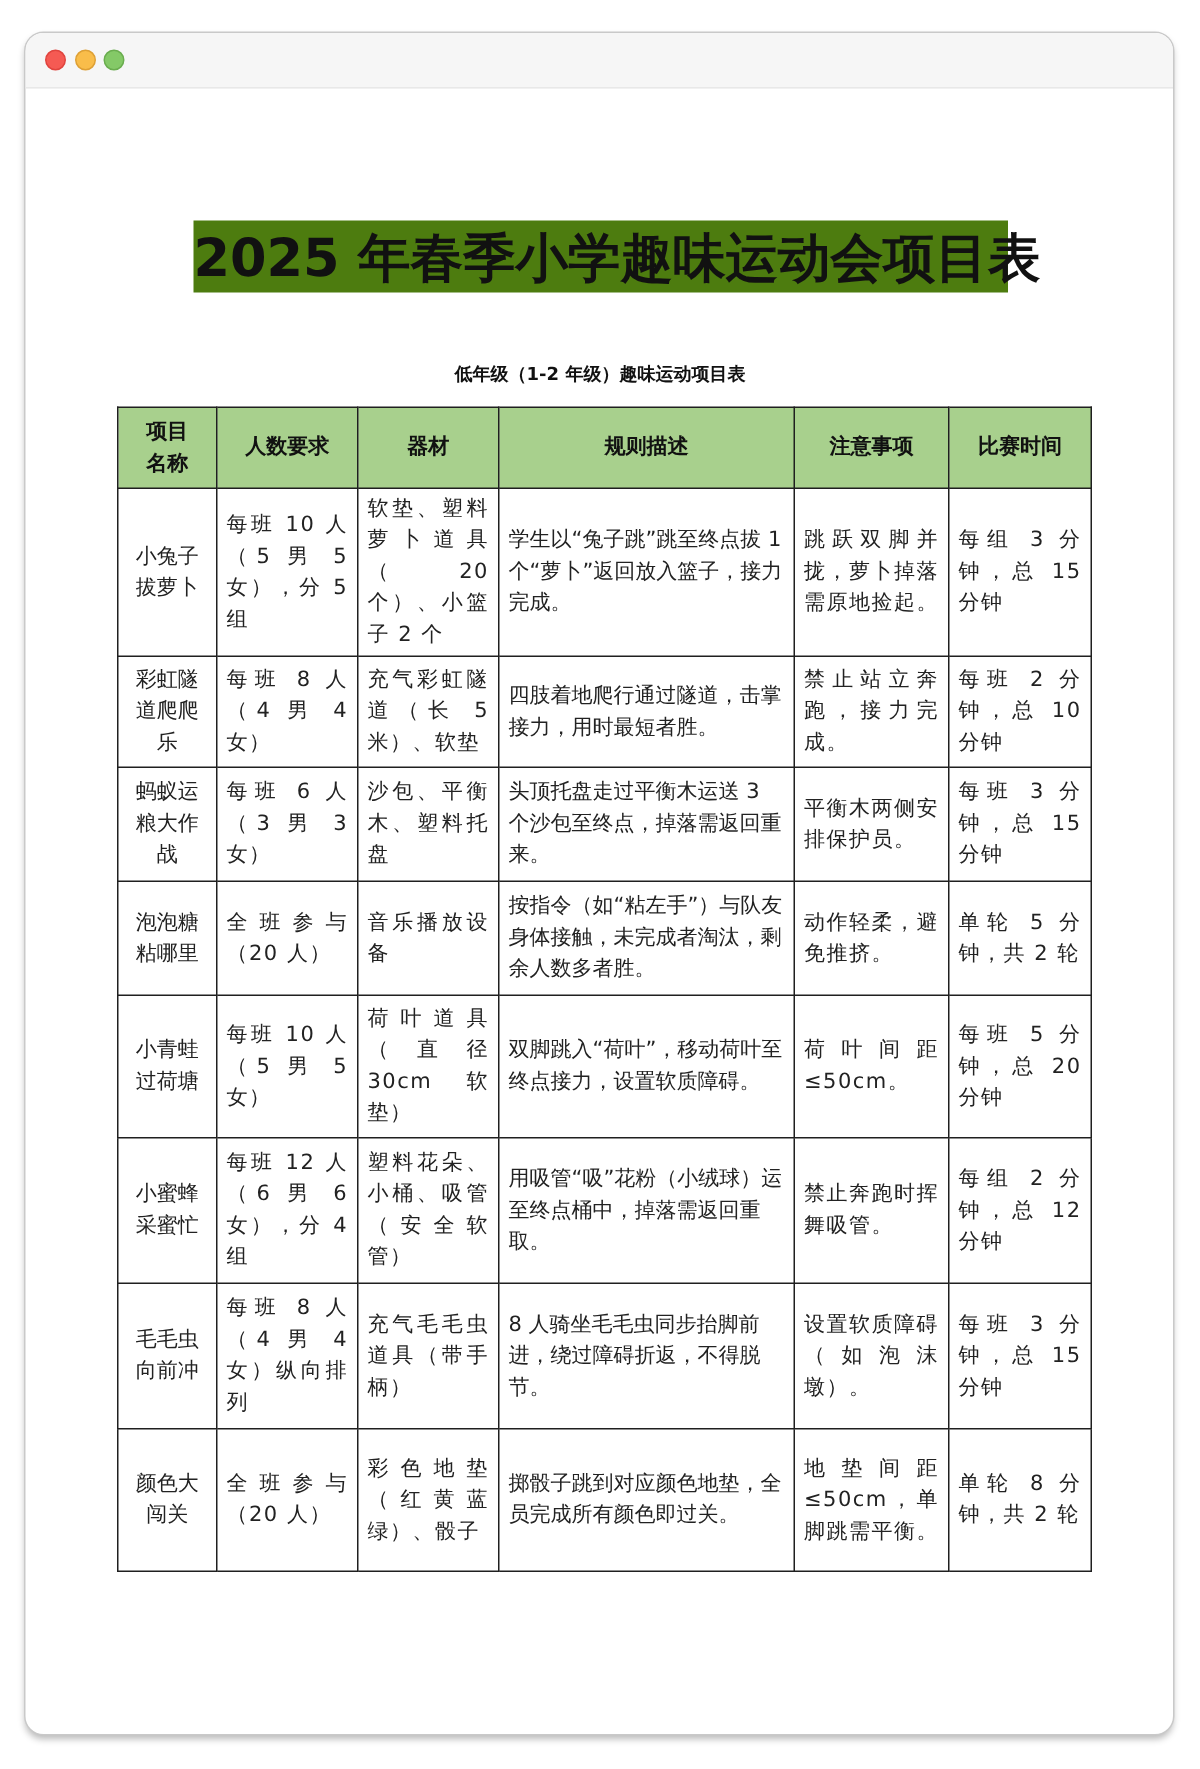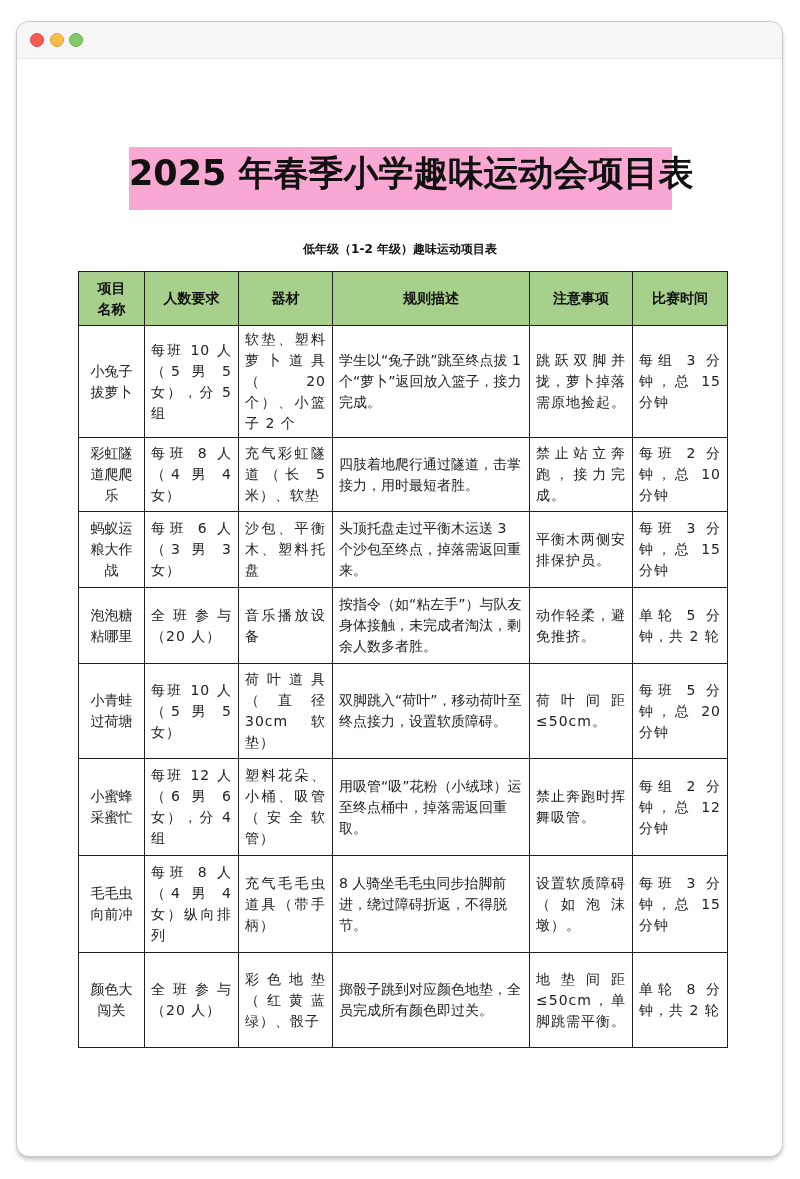--- a/index.html
+++ b/index.html
@@ -40,22 +40,22 @@
     .dot.yellow { left: 33px; background: #f9bd4a; border: 1px solid #dea035; }
     .dot.green { left: 52px; background: #84c967; border: 1px solid #6aad4f; }
 
     .content { position: absolute; left: 0; top: 0; width: 800px; height: 1179px; }
 
     .main-title {
       position: absolute;
       left: 129px;
       top: 147px;
       width: 543px;
-      height: 63px;
-      background: #f9a8d4;
+      height: 48px;
+      background: #4d7c0f;
       color: #111111;
       font-size: 35px;
       font-weight: bold;
       line-height: 53px;
       text-align: center;
       letter-spacing: 0px;
       white-space: nowrap;
     }
     .sub-title {
       position: absolute;

